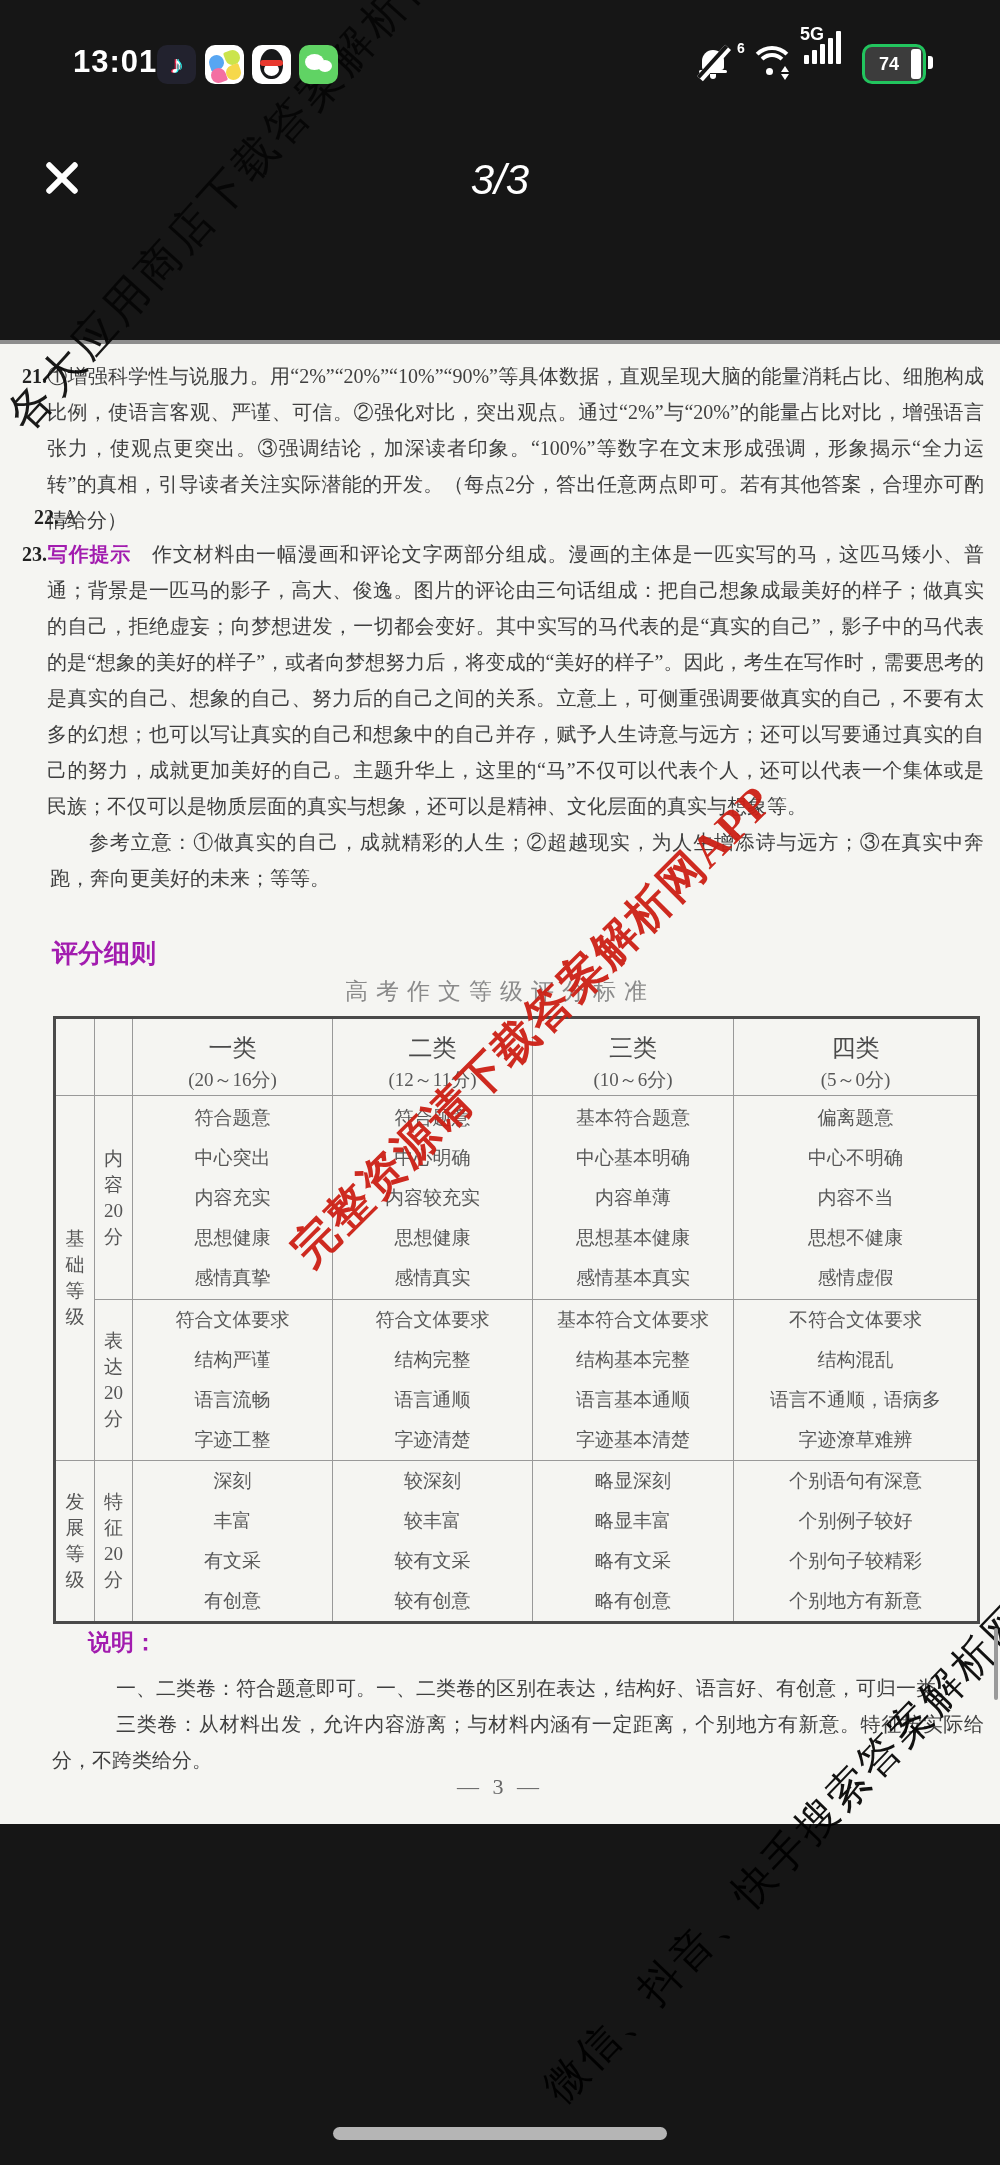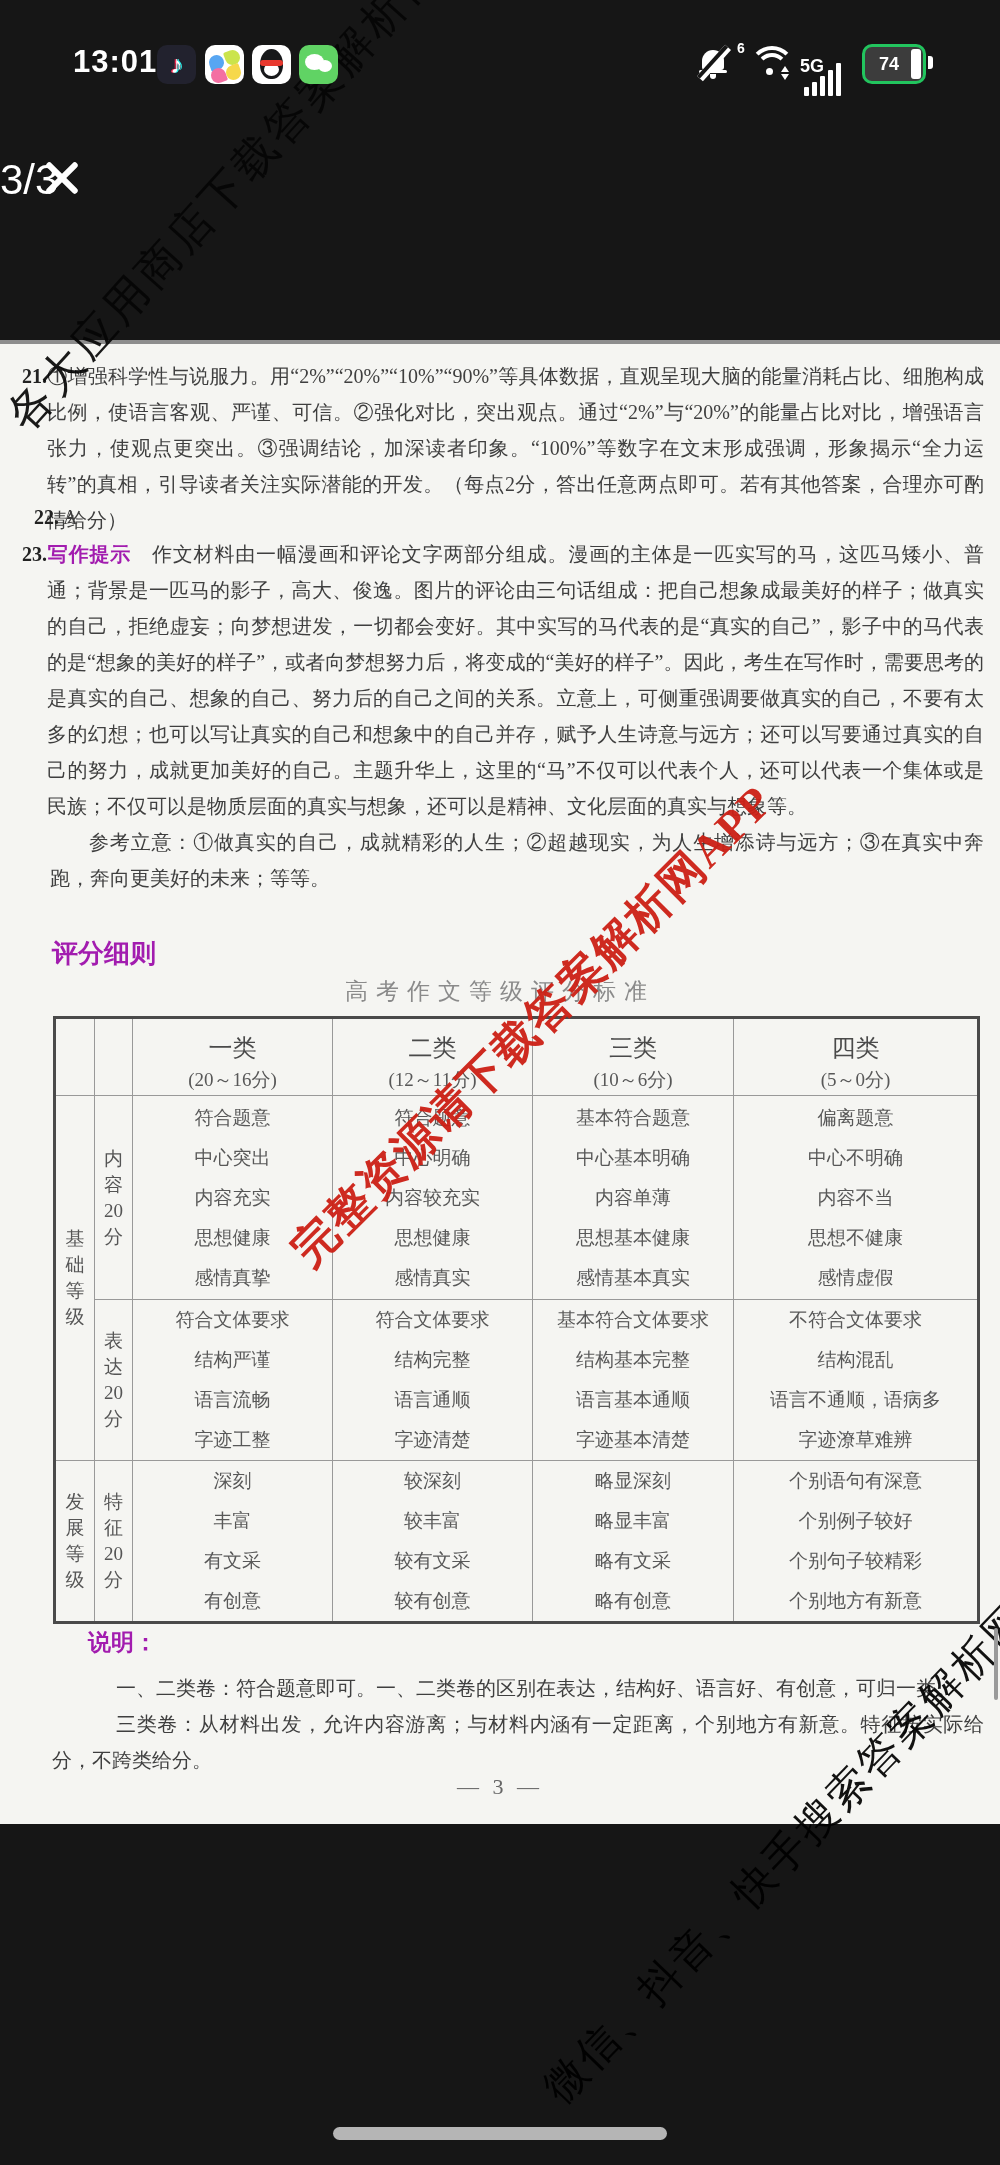--- a/index.html
+++ b/index.html
@@ -32,37 +32,37 @@
                border-left:4px solid #161616;transform:rotate(42deg);}
   .wifi{position:absolute;left:745px;top:40px;width:54px;height:42px;}
   .wifi .six{position:absolute;left:-8px;top:0;color:#fff;font-size:14px;font-weight:bold;}
   .wifi .a{position:absolute;border:4px solid transparent;border-top-color:#fff;border-radius:50%;}
   .wifi .a1{left:4px;top:6px;width:38px;height:38px;}
   .wifi .a2{left:11px;top:13px;width:24px;height:24px;}
   .wifi .dot{position:absolute;left:21px;top:28px;width:7px;height:7px;background:#fff;border-radius:50%;}
   .wifi .arr{position:absolute;left:36px;top:26px;width:0;height:0;border-left:4px solid transparent;border-right:4px solid transparent;}
   .wifi .up{border-bottom:6px solid #fff;}
   .wifi .dn{top:34px;border-top:6px solid #fff;border-bottom:none;}
-  .signal{position:absolute;left:800px;top:56px;width:58px;height:42px;}
+  .signal{position:absolute;left:800px;top:24px;width:58px;height:42px;}
   .signal .g5{position:absolute;left:0;top:0;color:#fff;font-size:18px;font-weight:bold;}
   .signal .bars{position:absolute;left:4px;bottom:2px;display:flex;align-items:flex-end;gap:3px;}
   .signal .bars i{display:block;width:5px;background:#fff;border-radius:1px;}
   .battery{position:absolute;left:862px;top:44px;width:58px;height:34px;border:3px solid #22c55e;border-radius:10px;
            background:#3c3c3c;}
   .battery .lvl{position:absolute;right:2px;top:2px;bottom:2px;width:10px;background:#fff;border-radius:3px;}
   .battery .num{position:absolute;left:0;right:10px;top:0;bottom:0;display:flex;align-items:center;justify-content:center;
                 color:#fff;font-size:18px;font-weight:bold;}
   .battery .nub{position:absolute;right:-10px;top:9px;width:5px;height:13px;background:#fff;border-radius:0 3px 3px 0;}
   
   .close-btn{position:absolute;left:36px;top:152px;width:52px;height:52px;z-index:10;}
   .close-btn i{position:absolute;left:5px;top:23px;width:42px;height:6px;background:#fff;border-radius:3px;}
   .close-btn .b1{transform:rotate(45deg);}
   .close-btn .b2{transform:rotate(-45deg);}
-  .page-indicator{position:absolute;left:0;top:156px;width:100%;text-align:left;color:#fff;
-                  font-size:42px;font-weight:300;z-index:9;}
+  .page-indicator{position:absolute;left:0;top:156px;width:100%;text-align:center;color:#fff;
+                  font-size:42px;font-weight:300;z-index:9;font-style:italic;}
   
   .doc{position:absolute;left:0;top:340px;width:1000px;height:1480px;background:#f5f5f2;z-index:1;
        border-top:4px solid #8d8d8d;font-family:"Liberation Serif",serif;color:#3f3f3f;}
   .doc p{margin:0;}
   .q{position:absolute;left:0;width:1000px;box-sizing:border-box;padding:0 16px 0 47px;
      font-size:20px;line-height:36px;text-align:justify;}
   .q .num{font-weight:bold;color:#222;}
   .q21{top:14px;text-indent:-25px;}
   .q22{top:155px;padding-left:34px;text-indent:0;}
   .q23{top:192px;text-indent:-25px;}

